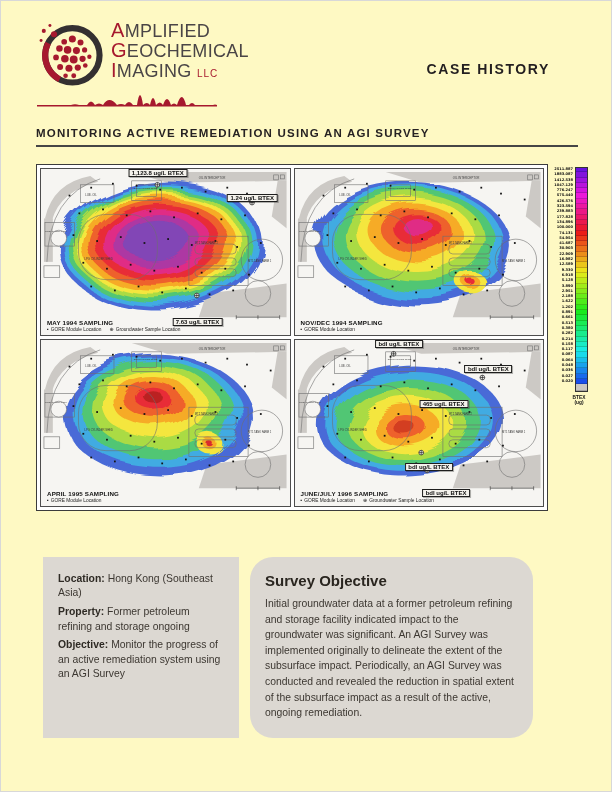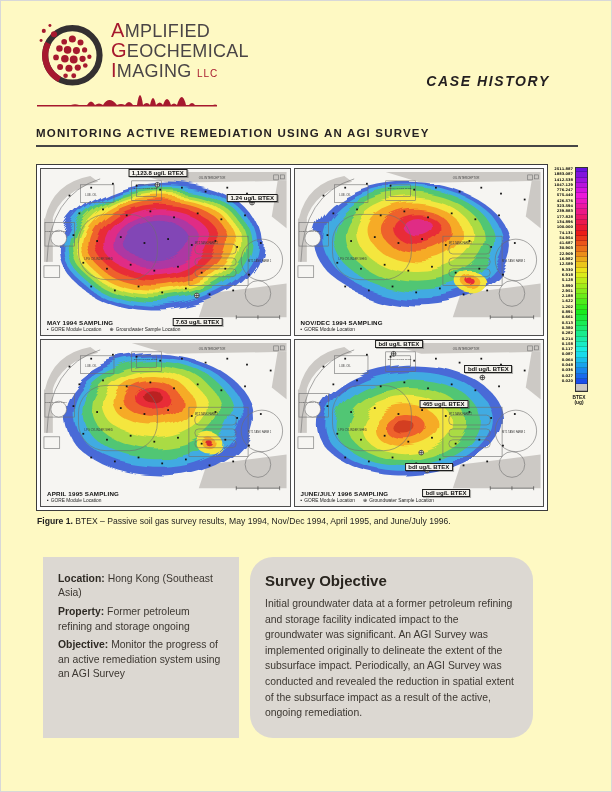--- a/index.html
+++ b/index.html
@@ -9,22 +9,22 @@
 
   
   .logo{position:absolute;left:36px;top:16px;width:200px;height:92px;}
   .logo-icon{position:absolute;left:0;top:2px;width:68px;height:70px;}
   .logo-text{position:absolute;left:74px;top:4px;line-height:19px;font-size:18px;
              color:#4a4546;letter-spacing:.3px;white-space:nowrap;}
   .logo-text .ini{color:#a6192e;font-size:20px;}
   .logo-text .llc{color:#a6192e;font-size:10px;letter-spacing:1px;}
   .logo-trace{position:absolute;left:0;top:66px;width:182px;height:26px;}
 
-  .case-history{position:absolute;right:61px;top:72px;font-size:14px;font-weight:700;
-                letter-spacing:1.6px;color:#231f20;font-style:italic;}
+  .case-history{position:absolute;right:61px;top:60px;font-size:14px;font-weight:700;
+                letter-spacing:1.6px;color:#231f20;}
 
   .doc-title{position:absolute;left:35px;top:126px;font-size:11.5px;font-weight:700;
              letter-spacing:1.2px;color:#262223;}
   .rule{position:absolute;left:35px;right:33px;top:144px;height:1.5px;background:#464646;}
 
   
   .figure-frame{position:absolute;left:35px;top:163px;width:512px;height:347px;
                 border:1.2px solid #3c3c3c;background:#fff;box-sizing:border-box;
                 display:grid;grid-template-columns:1fr 1fr;grid-template-rows:1fr 1fr;
                 gap:3px;padding:3px;}
@@ -771,24 +771,20 @@
           <div class="scale-label"></div>
           <div class="scale-swatch"></div>
         </div>
       </div>
     <div class="scale-title">
       <div>BTEX</div>
       <div>(ug)</div>
     </div>
   </div>
 
-  <div class="caption">
-    <b>Figure 1.</b>
-    <span>BTEX – Passive soil gas survey results, May 1994, Nov/Dec 1994, April 1995, and June/July 1996.</span>
-  </div>
 
   <div class="box box-summary">
     <div class="box-item">
       <b>Location:</b>
       <span>Hong Kong (Southeast Asia)</span>
     </div>
     <div class="box-item">
       <b>Property:</b>
       <span>Former petroleum refining and storage ongoing</span>
     </div>

